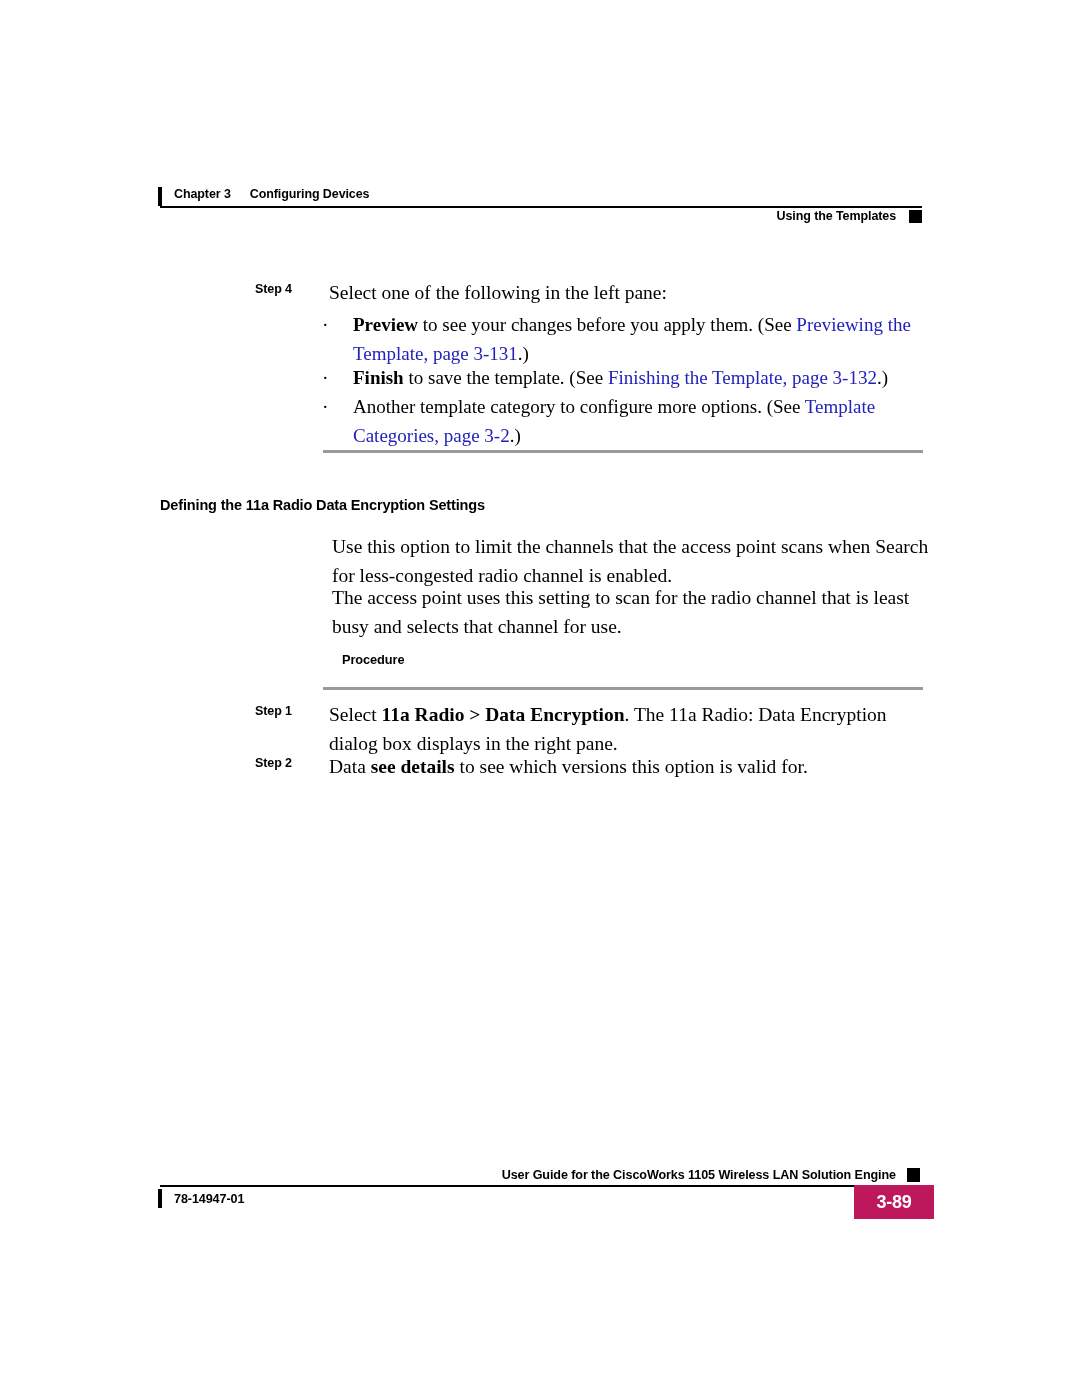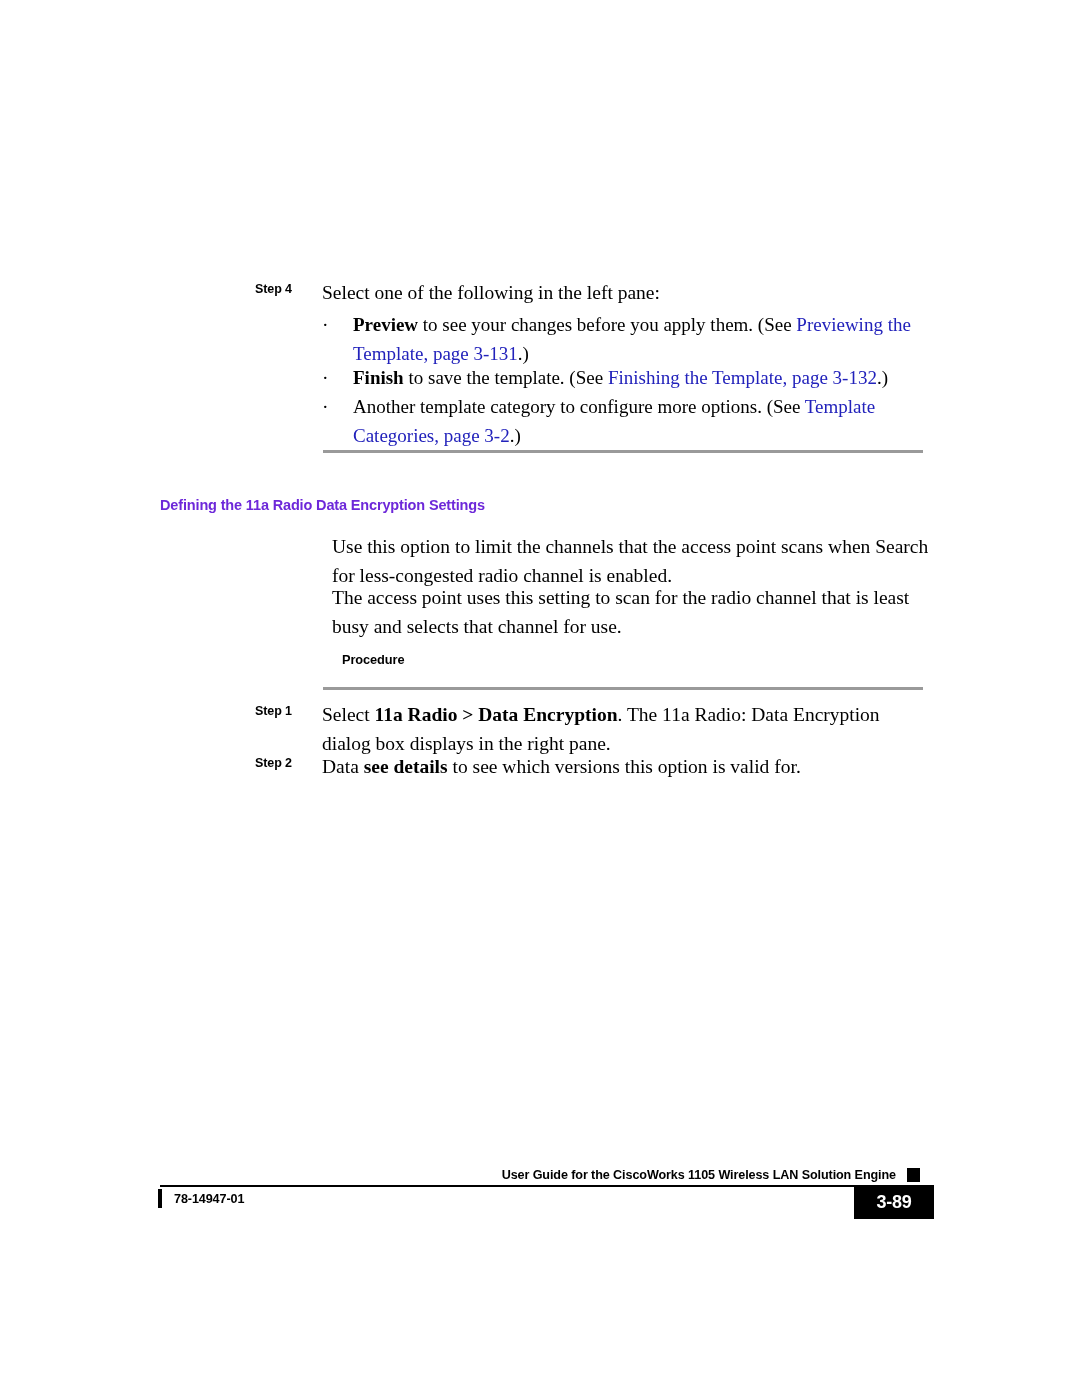--- a/index.html
+++ b/index.html
@@ -100,21 +100,21 @@
     width: 60px;
     font-family: "Liberation Sans", "DejaVu Sans", sans-serif;
     font-weight: bold;
     font-size: 12.5px;
     letter-spacing: -0.1px;
     color: #000000;
     white-space: nowrap;
   }
   .step-body {
     position: absolute;
-    left: 67px;
+    left: 74px;
     width: 603px;
     font-size: 19.5px;
     line-height: 29px;
     color: #000000;
   }
 
   
   .bullet-row {
     position: absolute;
     left: 322px;
@@ -160,21 +160,21 @@
   }
 
   
   .section-heading {
     position: absolute;
     left: 160px;
     font-family: "Liberation Sans", "DejaVu Sans", sans-serif;
     font-weight: bold;
     font-size: 14.5px;
     letter-spacing: -0.15px;
-    color: #6d28d9;
+    color: #000000;
     white-space: nowrap;
   }
   
   .sub-heading {
     position: absolute;
     left: 322px;
     font-family: "Liberation Sans", "DejaVu Sans", sans-serif;
     font-weight: bold;
     font-size: 12.8px;
     letter-spacing: -0.1px;
@@ -242,21 +242,21 @@
     letter-spacing: -0.1px;
     white-space: nowrap;
     color: #000000;
   }
   .page-box {
     position: absolute;
     right: -12px;
     top: 17px;
     width: 80px;
     height: 34px;
-    background: #000000;
+    background: #be185d;
   }
   .page-num {
     position: absolute;
     left: 0;
     top: 0;
     width: 80px;
     height: 34px;
     line-height: 34px;
     text-align: center;
     font-family: "Liberation Sans", "DejaVu Sans", sans-serif;
@@ -264,20 +264,29 @@
     font-size: 18px;
     letter-spacing: -0.3px;
     color: #ffffff;
   }
 </style>
 </head>
 <body>
 
 <div class="page">
 
+  <div class="header">
+    <div class="header-tick"></div>
+    <div class="header-chapter">
+      <span class="chap-label">Chapter 3</span><span>Configuring Devices</span>
+    </div>
+    <div class="header-rule"></div>
+    <div class="header-right">Using the Templates</div>
+    <div class="header-square"></div>
+  </div>
 
   <div class="content">
 
     <div class="step-row" style="top:278px;">
       <div class="step-label">Step 4</div>
       <div class="step-body">Select one of the following in the left pane:</div>
     </div>
 
     <div class="bullet-row" style="top:310px;">
       <div class="bullet-mark">·</div>

